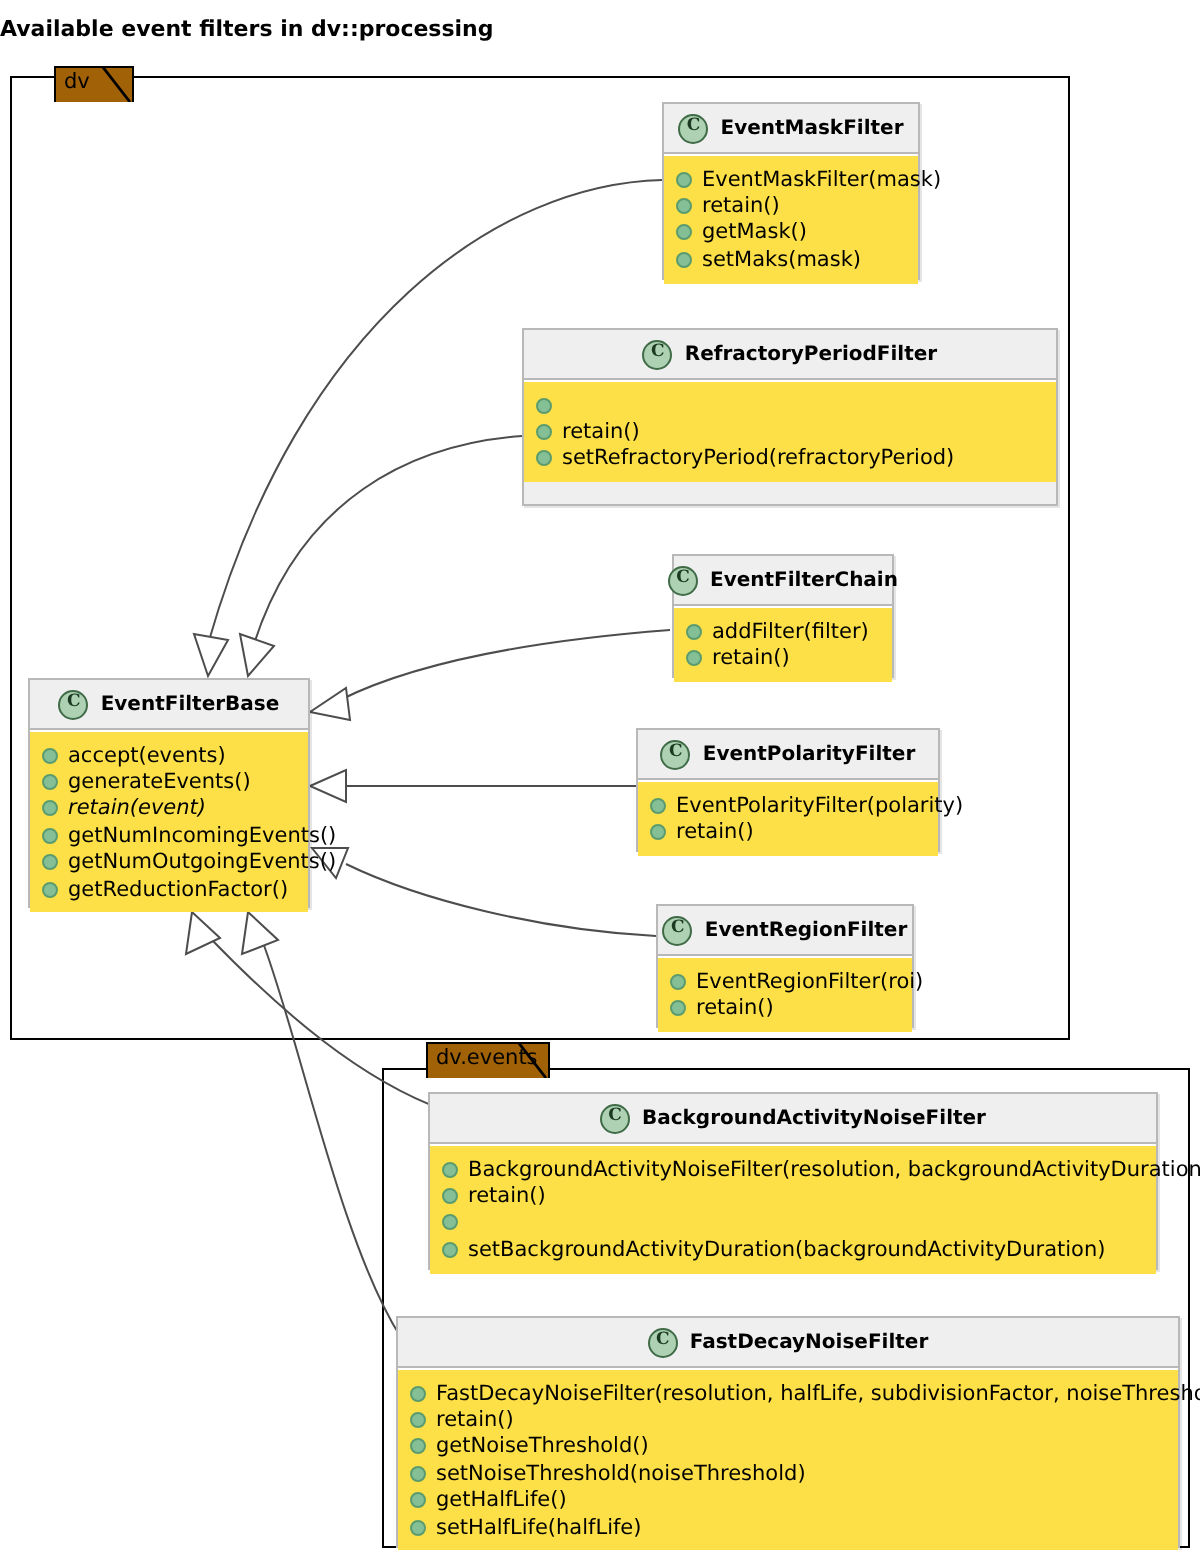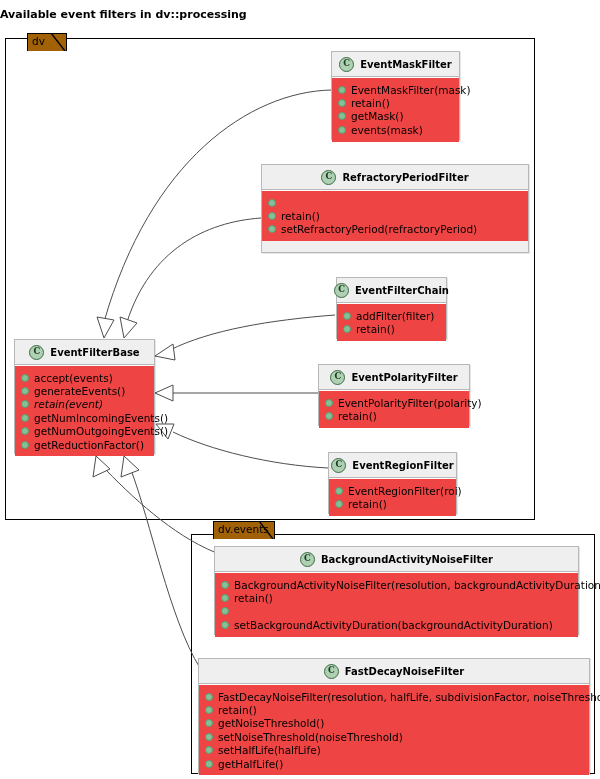--- a/index.html
+++ b/index.html
@@ -89,21 +89,21 @@
     margin-right: 6px;
     flex: 0 0 auto;
     font-family: "DejaVu Serif", "Liberation Serif", serif;
   }
   .class-name {
     font-size: 10px;
     color: #000000;
     font-weight: bold;
   }
   .class-members {
-    background: #ef4444;
+    background: #fde047;
     padding: 5px 0 5px 0;
     border-top: 1px solid #ffffff;
   }
   .member {
     display: flex;
     align-items: center;
     height: 13.4px;
     padding-left: 6px;
     white-space: nowrap;
   }
@@ -220,21 +220,21 @@
       <div class="member">
         <span class="member-bullet"></span>
         <span class="member-label">retain()</span>
       </div>
       <div class="member">
         <span class="member-bullet"></span>
         <span class="member-label">getMask()</span>
       </div>
       <div class="member">
         <span class="member-bullet"></span>
-        <span class="member-label">events(mask)</span>
+        <span class="member-label">setMaks(mask)</span>
       </div>
     </div>
   </div>
 
   <div class="class-box" style="left:261px; top:164px; width:268px; height:89px;">
     <div class="class-header">
       <span class="class-icon">C</span>
       <span class="class-name">RefractoryPeriodFilter</span>
     </div>
     <div class="class-members">
@@ -377,22 +377,22 @@
       <div class="member">
         <span class="member-bullet"></span>
         <span class="member-label">getNoiseThreshold()</span>
       </div>
       <div class="member">
         <span class="member-bullet"></span>
         <span class="member-label">setNoiseThreshold(noiseThreshold)</span>
       </div>
       <div class="member">
         <span class="member-bullet"></span>
+        <span class="member-label">getHalfLife()</span>
+      </div>
+      <div class="member">
+        <span class="member-bullet"></span>
         <span class="member-label">setHalfLife(halfLife)</span>
       </div>
-      <div class="member">
-        <span class="member-bullet"></span>
-        <span class="member-label">getHalfLife()</span>
-      </div>
     </div>
   </div>
 
 </div>
 
 </body></html>

